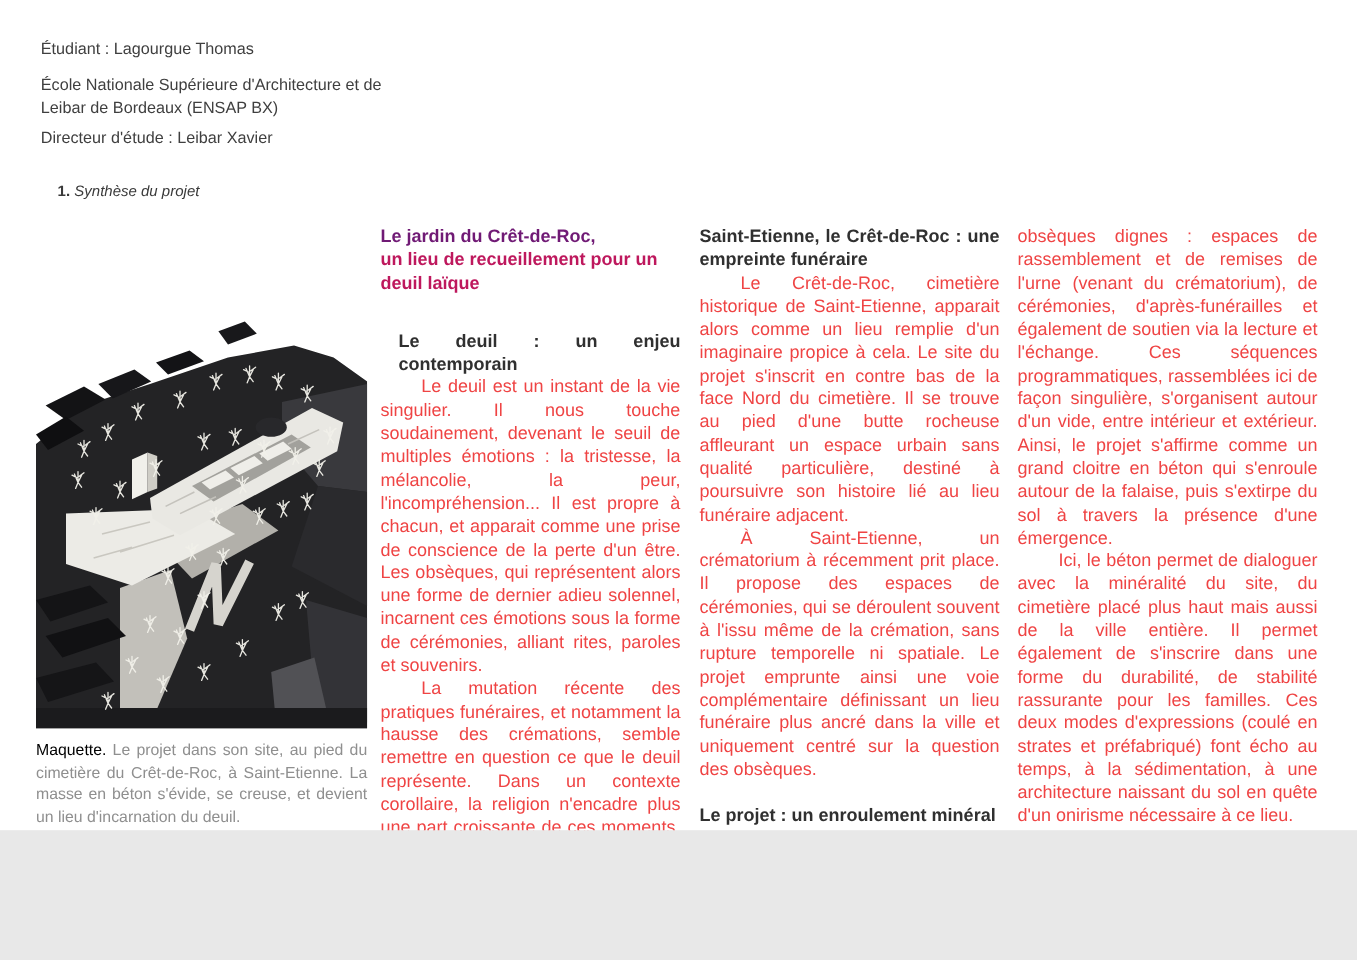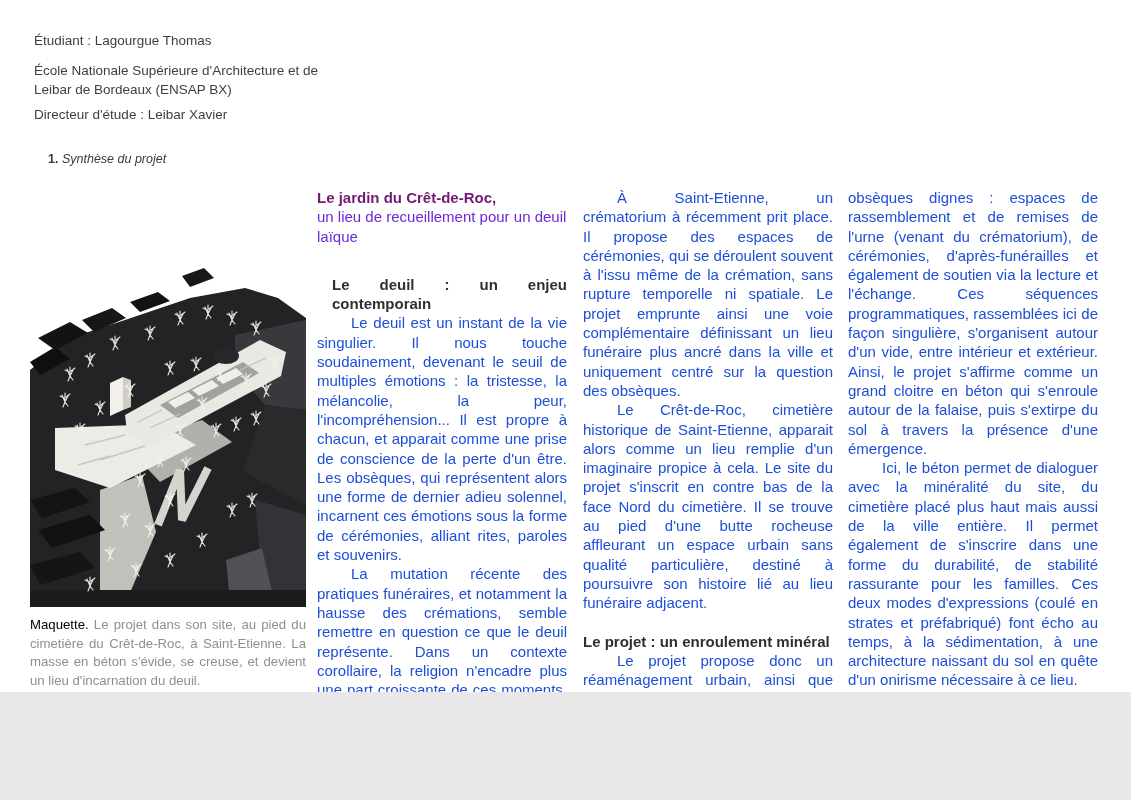--- a/index.html
+++ b/index.html
@@ -30,31 +30,31 @@
     text-align: justify;
   }
   #figure-caption .cap-label { font-weight: normal; color: #000000; }
 
   
   .col { position: absolute; top: 188px; width: 250px; font-size: 15px; line-height: 19.3px; }
   #col-1 { left: 317px; }
   #col-2 { left: 583px; }
   #col-3 { left: 848px; }
   .col-title-bold   { font-weight: bold; color: #701a75; }
-  .col-title-light  { font-weight: normal; color: #6d28d9; }
+  .col-title-light  { font-weight: bold; color: #be185d; }
   h3.subhead {
     font-size: 15px; line-height: 19.3px; font-weight: bold; color: #303030;
     text-align: justify;
   }
   #col-1 h3.subhead { margin-top: 29px; margin-left: 15px; }
   #col-2 .subhead-2 { margin-top: 19px; }
   .col p {
     text-align: justify;
     text-indent: 34px;
-    color: #1d4ed8;
+    color: #ef4444;
   }
   .col p.noindent { text-indent: 0; }
 
   
   #page-number { position: absolute; left: 34px; top: 745px; font-size: 11px; color: #3a3a3a; }
   #mark-icon { position: absolute; left: 765px; top: 730px; width: 32px; height: 27px; }
   #logo {
     position: absolute; right: 33px; top: 737px;
     font-size: 17.5px; letter-spacing: 0.6px; white-space: nowrap; color: #1e1e1e; text-align: center;
   }
@@ -170,22 +170,23 @@
 
   <div class="col" id="col-1">
     <div class="col-title-bold">Le jardin du Crêt-de-Roc,</div>
     <div class="col-title-light">un lieu de recueillement pour un deuil laïque</div>
     <h3 class="subhead">Le deuil : un enjeu contemporain</h3>
     <p>Le deuil est un instant de la vie singulier. Il nous touche soudainement, devenant le seuil de multiples émotions : la tristesse, la mélancolie, la peur, l'incompréhension... Il est propre à chacun, et apparait comme une prise de conscience de la perte d'un être. Les obsèques, qui représentent alors une forme de dernier adieu solennel, incarnent ces émotions sous la forme de cérémonies, alliant rites, paroles et souvenirs.</p>
     <p>La mutation récente des pratiques funéraires, et notamment la hausse des crémations, semble remettre en question ce que le deuil représente. Dans un contexte corollaire, la religion n'encadre plus une part croissante de ces moments. Face à ces mouvances se pose alors l'enjeu des obsèques séculières, non religieuse, comme un exutoire plus que jamais nécessaire.</p>
   </div>
 
   <div class="col" id="col-2">
+    <h3 class="subhead">Saint-Etienne, le Crêt-de-Roc : une empreinte funéraire</h3>
+    <p>Le Crêt-de-Roc, cimetière historique de Saint-Etienne, apparait alors comme un lieu remplie d'un imaginaire propice à cela. Le site du projet s'inscrit en contre bas de la face Nord du cimetière. Il se trouve au pied d'une butte rocheuse affleurant un espace urbain sans qualité particulière, destiné à poursuivre son histoire lié au lieu funéraire adjacent.</p>
     <p>À Saint-Etienne, un crématorium à récemment prit place. Il propose des espaces de cérémonies, qui se déroulent souvent à l'issu même de la crémation, sans rupture temporelle ni spatiale. Le projet emprunte ainsi une voie complémentaire définissant un lieu funéraire plus ancré dans la ville et uniquement centré sur la question des obsèques.</p>
-    <p>Le Crêt-de-Roc, cimetière historique de Saint-Etienne, apparait alors comme un lieu remplie d'un imaginaire propice à cela. Le site du projet s'inscrit en contre bas de la face Nord du cimetière. Il se trouve au pied d'une butte rocheuse affleurant un espace urbain sans qualité particulière, destiné à poursuivre son histoire lié au lieu funéraire adjacent.</p>
     <h3 class="subhead subhead-2">Le projet : un enroulement minéral</h3>
     <p>Le projet propose donc un réaménagement urbain, ainsi que différents espaces propices à des</p>
   </div>
 
   <div class="col" id="col-3">
     <p class="noindent">obsèques dignes : espaces de rassemblement et de remises de l'urne (venant du crématorium), de cérémonies, d'après-funérailles et également de soutien via la lecture et l'échange. Ces séquences programmatiques, rassemblées ici de façon singulière, s'organisent autour d'un vide, entre intérieur et extérieur. Ainsi, le projet s'affirme comme un grand cloitre en béton qui s'enroule autour de la falaise, puis s'extirpe du sol à travers la présence d'une émergence.</p>
     <p>Ici, le béton permet de dialoguer avec la minéralité du site, du cimetière placé plus haut mais aussi de la ville entière. Il permet également de s'inscrire dans une forme du durabilité, de stabilité rassurante pour les familles. Ces deux modes d'expressions (coulé en strates et préfabriqué) font écho au temps, à la sédimentation, à une architecture naissant du sol en quête d'un onirisme nécessaire à ce lieu.</p>
   </div>
 
   <div id="page-number">Page 1</div>

